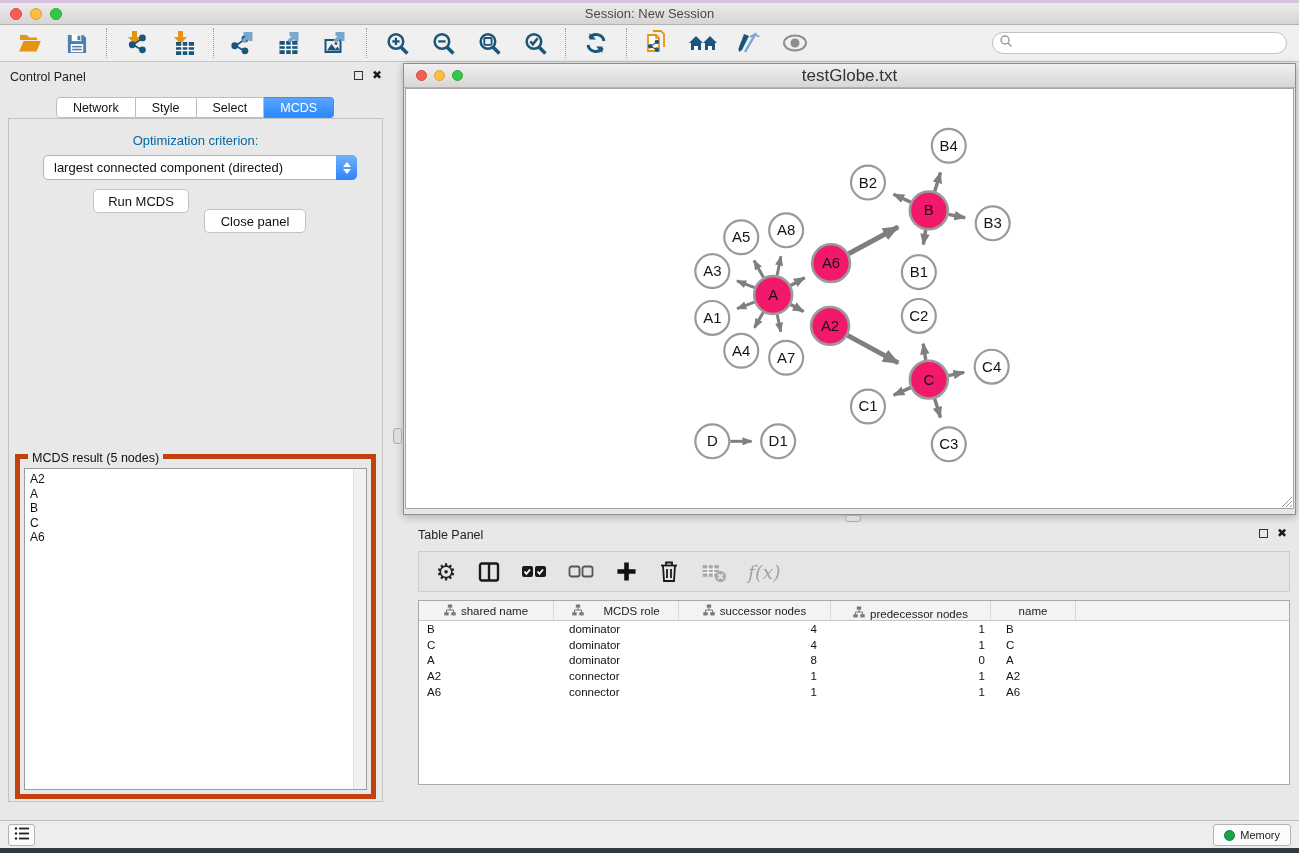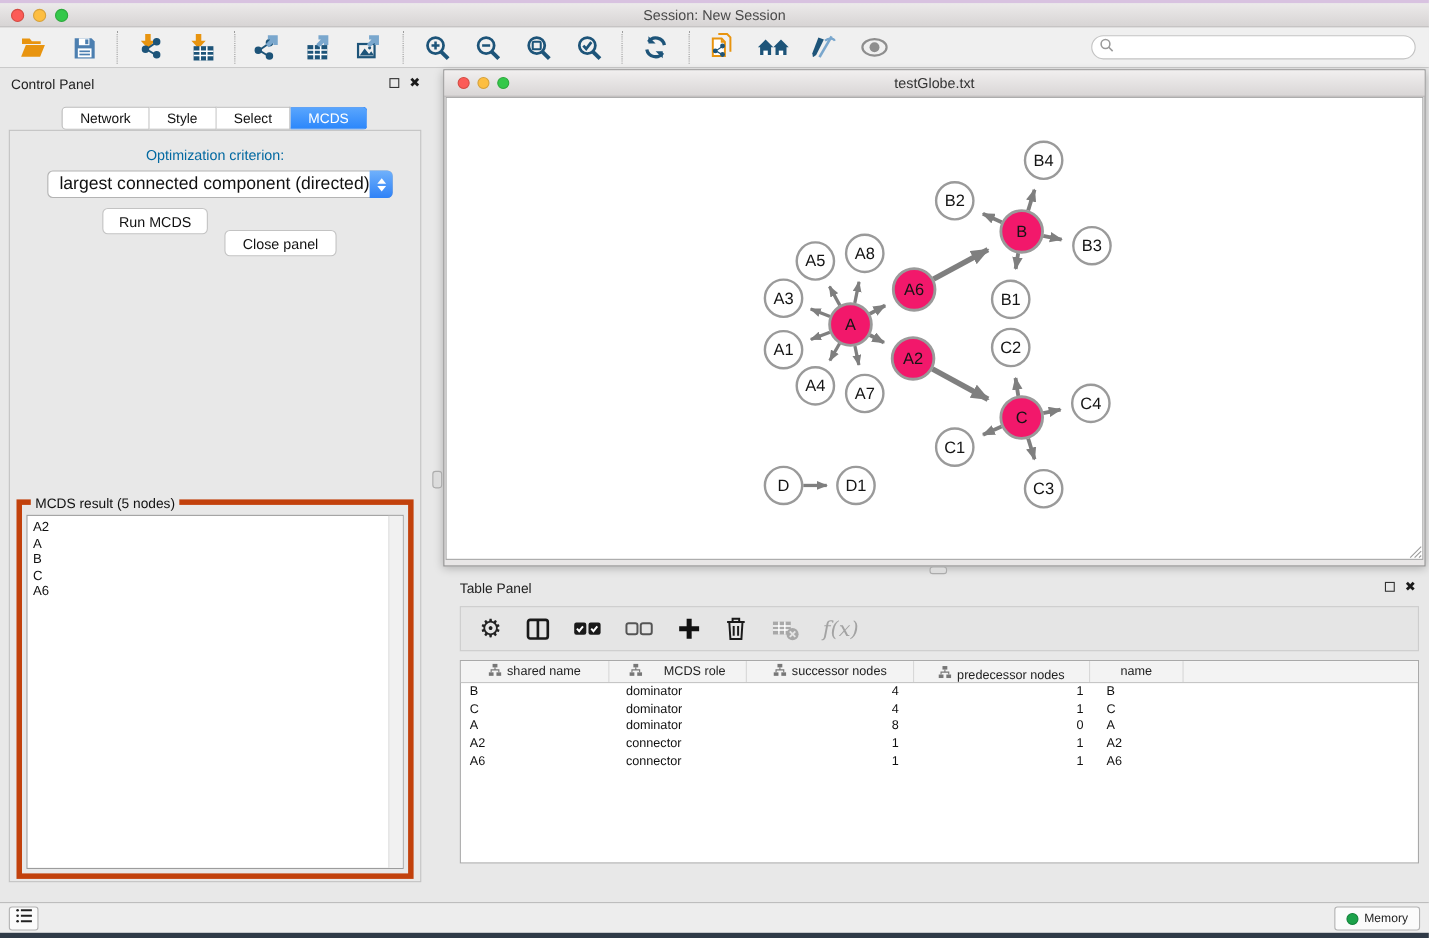--- a/index.html
+++ b/index.html
@@ -45,21 +45,21 @@
                   padding:2px 16px; height:21px; display:flex; align-items:center; }
   .seg .seg-btn:first-child { border-left:1px solid #bdbdbd; border-radius:4px 0 0 4px; }
   .seg .seg-btn:last-child { border-radius:0 4px 4px 0; }
   .seg .seg-btn.active { background:linear-gradient(#59a5fd,#2c87fb); color:#fff; border-color:#3b8ffa; }
 
   #cp-body { position:absolute; left:8px; top:56px; width:375px; height:684px;
              border:1px solid #c2c2c2; background:#e8e8e8; }
   #opt-label { position:absolute; left:0; top:14px; width:100%; text-align:center; font-size:13px; color:#0369a1; }
   #criterion-select { position:absolute; left:34px; top:36px; width:314px; height:25px; background:#fff;
                       border:1px solid #b3b3b3; border-radius:5px; display:flex; align-items:center; }
-  #criterion-select .sel-text { flex:1; font-size:16px; color:#111; padding-left:10px; white-space:nowrap; }
+  #criterion-select .sel-text { flex:1; font-size:13px; color:#111; padding-left:10px; white-space:nowrap; }
   #criterion-select .stepper { width:21px; height:25px; margin-right:-1px; border-radius:0 5px 5px 0;
                                background:linear-gradient(#70b1fb,#2f82f7); display:flex; flex-direction:column;
                                align-items:center; justify-content:center; gap:2px; }
   .chev-up { width:0; height:0; border-left:4px solid transparent; border-right:4px solid transparent; border-bottom:5px solid #fff; }
   .chev-dn { width:0; height:0; border-left:4px solid transparent; border-right:4px solid transparent; border-top:5px solid #fff; }
   .cp-btn { position:absolute; top:70px; height:24px; background:#fff; border:1px solid #c3c3c3; border-radius:5px;
             font-size:13px; color:#111; display:flex; align-items:center; justify-content:center; }
   #run-btn { left:84px; width:96px; }
   #closepanel-btn { left:195px; width:102px;margin-top:20px; }
 
@@ -70,21 +70,21 @@
   .result-item { font-size:12px; color:#111; line-height:14.5px; }
   #result-scroll { position:absolute; right:0; top:0; bottom:0; width:13px; background:#f1f1f1; border-left:1px solid #e0e0e0; }
 
   
   #network-window { position:absolute; left:403px; top:1px; width:893px; height:452px;
                     border:1px solid #8f8f8f; background:#e8e6e6; box-shadow:0 2px 8px rgba(0,0,0,.25); }
   #nw-titlebar { position:absolute; left:0; top:0; width:100%; height:24px;
                  background:linear-gradient(#f1efef,#d9d6d6); border-bottom:1px solid #b3b0b0; display:flex; align-items:center; }
   #nw-titlebar .lights { margin-left:12px; gap:7px; }
   #nw-titlebar .light { width:11px; height:11px; }
-  #nw-title { position:absolute; left:0; right:0; text-align:center; font-size:13px; color:#333; }
+  #nw-title { position:absolute; left:0; right:0; text-align:center; font-size:17px; color:#333; }
   #nw-canvas { position:absolute; left:1px; right:1px; top:24px; bottom:5px; background:#fff; border:1px solid #a5a5a5; }
   #graph-svg { width:100%; height:100%; }
   #nw-resize { position:absolute; right:2px; bottom:6px; width:14px; height:14px; }
 
   .divider-grip { position:absolute; background:#dcdcdc; border:1px solid #ababab; border-radius:3px; }
   #v-grip { left:393px; top:366px; width:9px; height:16px; }
   #h-grip { left:444px; top:455px; width:16px; height:7px; }
 
   
   #table-panel { position:absolute; left:403px; top:458px; width:896px; height:298px; }

